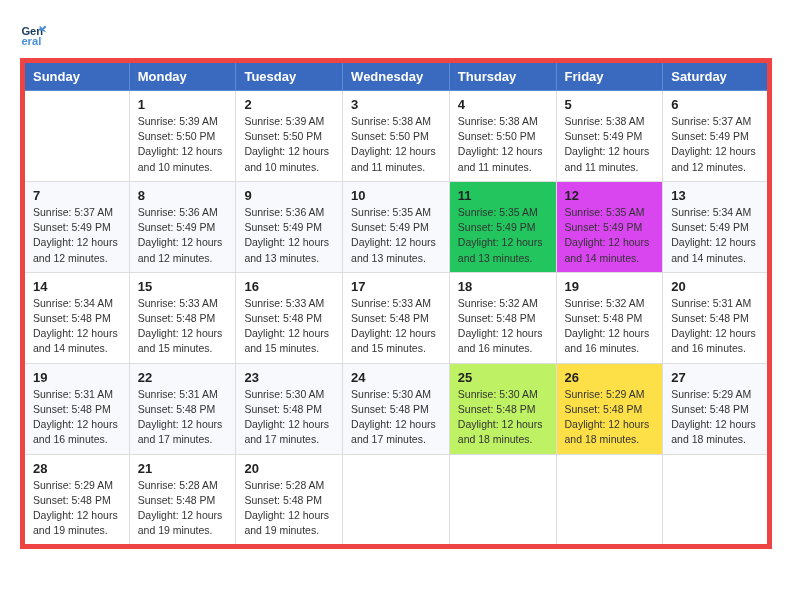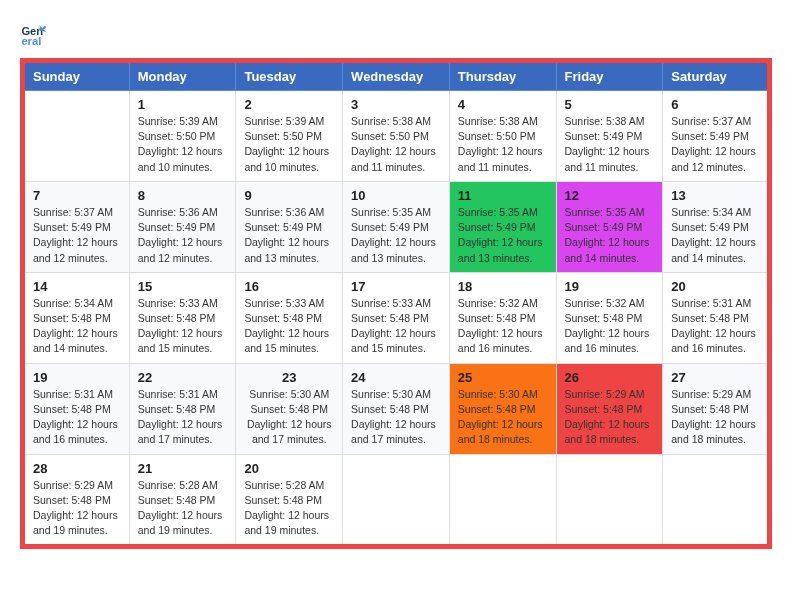--- a/index.html
+++ b/index.html
@@ -277,42 +277,42 @@
 Daylight: 12 hours
 and 16 minutes.</div>
         </td>
         <td style="background: rgb(247, 249, 252);">
           <div class="day-num">22</div>
           <div class="day-info" style="white-space: pre-line;">Sunrise: 5:31 AM
 Sunset: 5:48 PM
 Daylight: 12 hours
 and 17 minutes.</div>
         </td>
-        <td style="background: rgb(247, 249, 252); text-align: center;">
+        <td style="background: rgb(247, 249, 252);">
           <div class="day-num">23</div>
           <div class="day-info" style="white-space: pre-line;">Sunrise: 5:30 AM
 Sunset: 5:48 PM
 Daylight: 12 hours
 and 17 minutes.</div>
         </td>
         <td style="background: rgb(247, 249, 252);">
           <div class="day-num">24</div>
           <div class="day-info" style="white-space: pre-line;">Sunrise: 5:30 AM
 Sunset: 5:48 PM
 Daylight: 12 hours
 and 17 minutes.</div>
         </td>
-        <td style="background: #f97316;">
+        <td style="background: #bef264;">
           <div class="day-num">25</div>
           <div class="day-info" style="white-space: pre-line;">Sunrise: 5:30 AM
 Sunset: 5:48 PM
 Daylight: 12 hours
 and 18 minutes.</div>
         </td>
-        <td style="background: #ef4444;">
+        <td style="background: #fde047;">
           <div class="day-num">26</div>
           <div class="day-info" style="white-space: pre-line;">Sunrise: 5:29 AM
 Sunset: 5:48 PM
 Daylight: 12 hours
 and 18 minutes.</div>
         </td>
         <td style="background: rgb(247, 249, 252);">
           <div class="day-num">27</div>
           <div class="day-info" style="white-space: pre-line;">Sunrise: 5:29 AM
 Sunset: 5:48 PM

